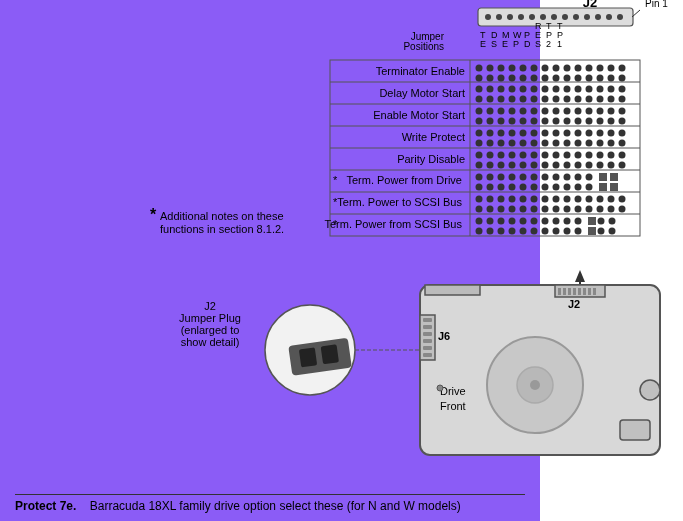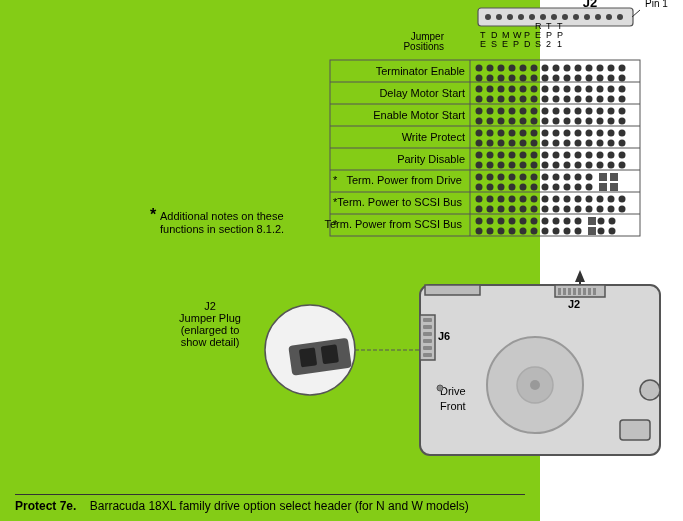--- a/index.html
+++ b/index.html
@@ -10,21 +10,21 @@
       font-family: Arial, Helvetica, sans-serif;
       font-size: 12px;
       overflow: hidden;
       position: relative;
     }
 
     .page-container {
       width: 540px;
       height: 521px;
       position: relative;
-      background: #84cc16;
+      background: #8b5cf6;
     }
 
   </style>
 </head>
 <body>
 
 <div class="page-container">
 
   <svg width="683" height="475" style="position:absolute;top:0;left:0;">
 
@@ -413,16 +413,16 @@
     <line x1="355" y1="350" x2="420" y2="350" stroke="#555" stroke-width="1" stroke-dasharray="4,2"></line>
 
     <rect x="620" y="420" width="30" height="20" rx="3" fill="#c0c0c0" stroke="#555" stroke-width="1.5"></rect>
     <circle cx="650" cy="390" r="10" fill="#c0c0c0" stroke="#555" stroke-width="1.5"></circle>
 
   </svg>
 
   <div style="position:absolute;bottom:8px;left:15px;right:15px;font-size:12px;border-top:1.5px solid #333;padding-top:4px;font-family:Arial;">
     <span style="font-weight:bold;">Protect 7e.</span>
     <span style="font-weight:bold;">&nbsp;&nbsp;</span>
-    <span>Barracuda 18XL family drive option select header (for N and W models)</span>
+    <span>Barracuda 18XL family drive option select these (for N and W models)</span>
   </div>
 
 </div>
 
 </body></html>

